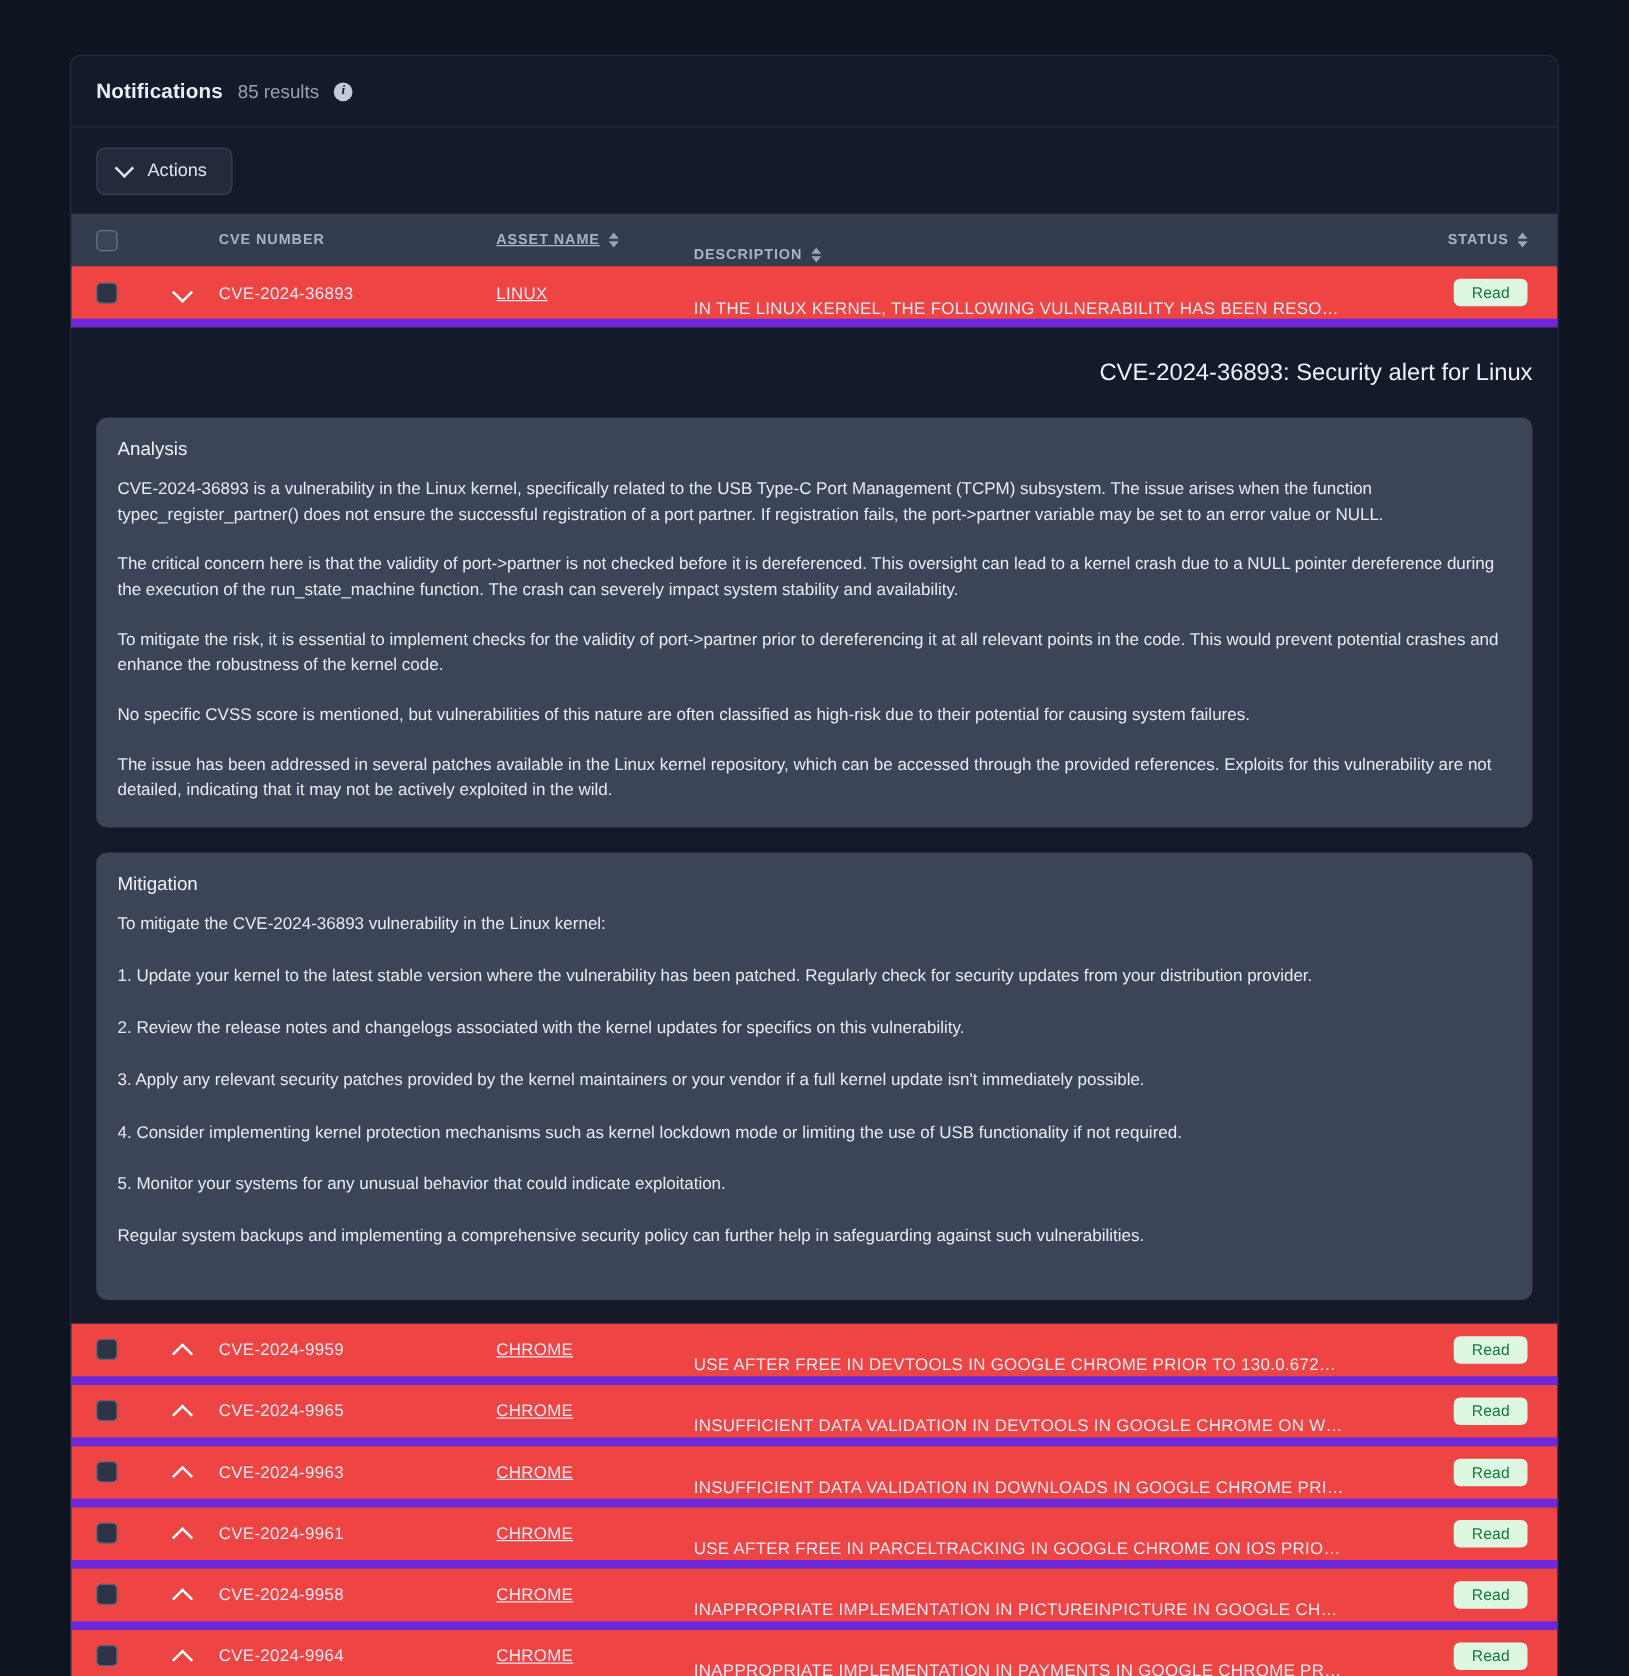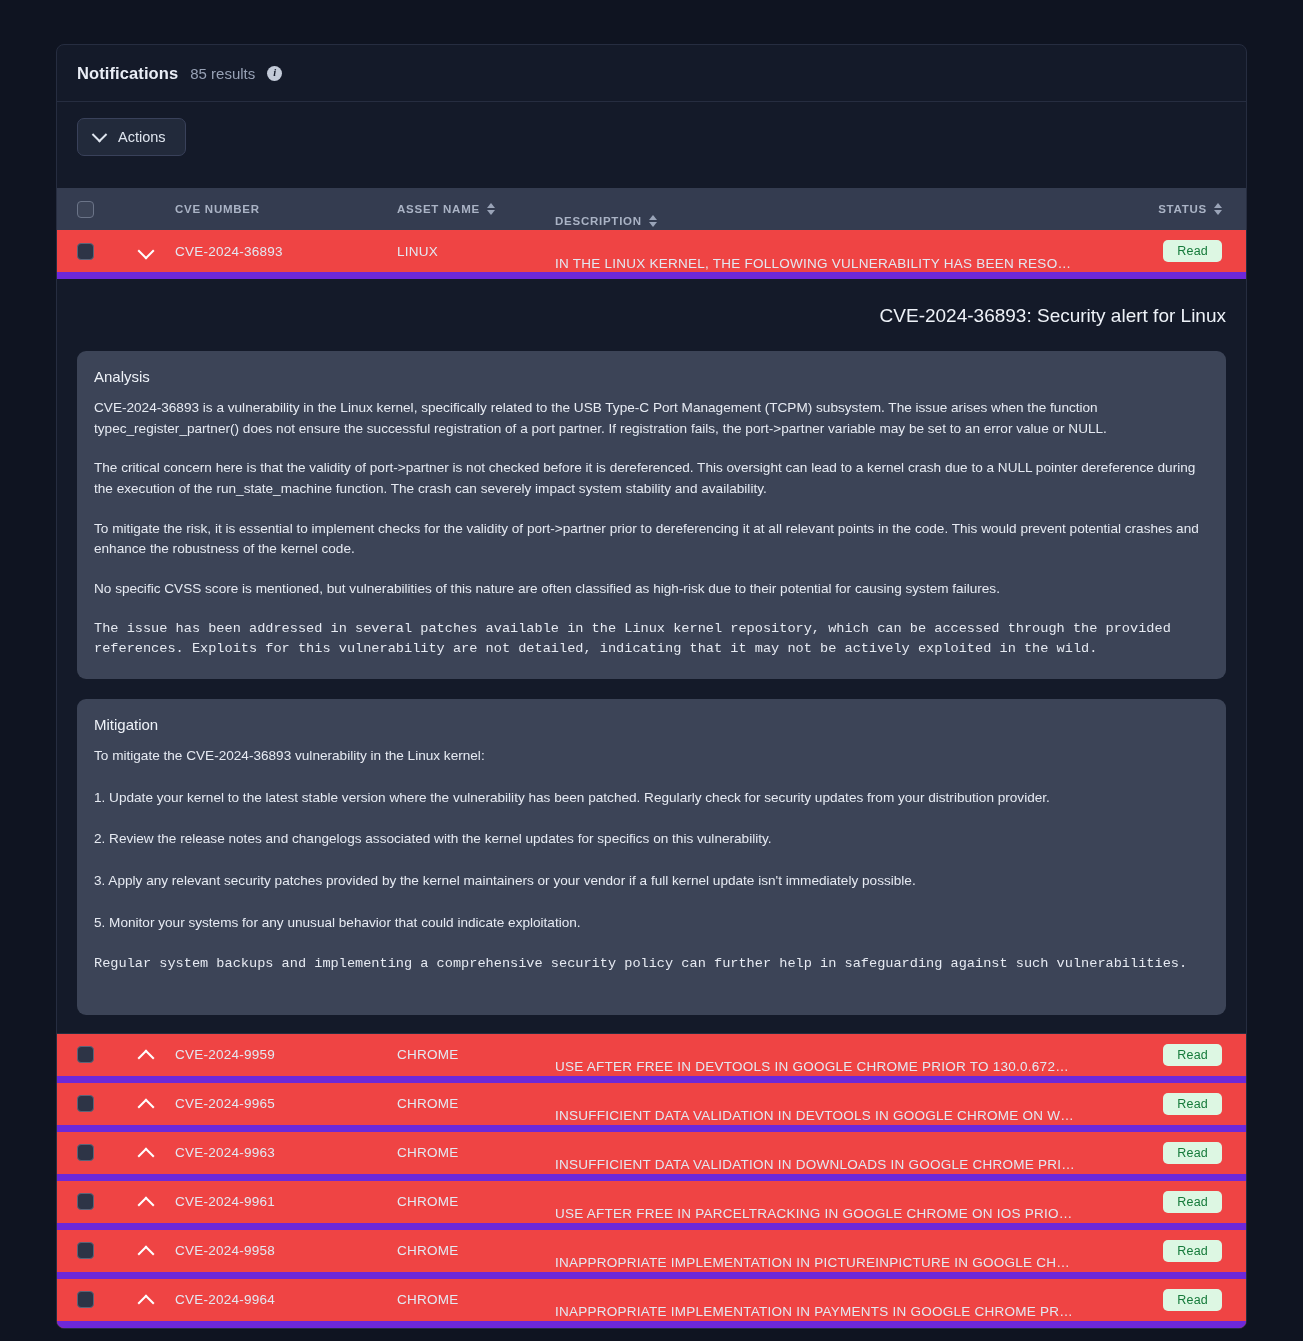--- a/index.html
+++ b/index.html
@@ -58,21 +58,21 @@
     font-size: 10.5px;
     font-weight: bold;
     font-style: italic;
     font-family: "Liberation Serif", serif;
     line-height: 1;
     cursor: pointer;
   }
 
   
   .toolbar {
-    padding: 16px 20px 32px 20px;
+    padding: 16px 20px 15px 20px;
   }
   .actions-btn {
     display: inline-flex;
     align-items: center;
     gap: 13px;
     background: #222a3b;
     border: 1px solid #39415a;
     border-radius: 7px;
     color: #dfe5ef;
     font-size: 14.5px;
@@ -105,21 +105,21 @@
     color: #aab3c5;
     letter-spacing: 0.75px;
     display: flex;
     align-items: center;
     gap: 7px;
   }
 
   .c-check  { width: 60px; display:flex; align-items:center; justify-content:flex-start; padding-left: 20px; }
   .c-expand { width: 58px; display:flex; align-items:center; justify-content:center; }
   .c-cve    { width: 222px; }
-  .c-asset  { width: 158px; }
+  .c-asset  { width: 158px; text-decoration: underline; }
   .c-desc   { flex: 1; min-width: 0; margin-top: 24px; }
   .c-status { width: 150px; display:flex; align-items:center; justify-content:flex-end; padding-right: 4px;}
 
   .sort-icon {
     display: inline-flex;
     flex-direction: column;
     align-items: center;
     justify-content: center;
     gap: 2px;
     cursor: pointer;
@@ -215,21 +215,21 @@
     font-size: 15px;
     color: #eef2f8;
     margin: 0 0 13px 0;
   }
   .panel p {
     margin: 0 0 19px 0;
     font-size: 13.6px;
     line-height: 1.52;
     color: #e6eaf2;
   }
-  .panel p:last-child { margin-bottom: 0; font-family: Liberation Mono, monospace; }
+  .panel p:last-child { margin-bottom: 0; }
   .panel.mitigation p { margin-bottom: 21px; }
 </style>
 </head>
 <body>
 
 <div class="page">
   <div class="card">
 
     <div class="card-header">
       <span class="card-title">Notifications</span>
@@ -303,20 +303,21 @@
           <p>No specific CVSS score is mentioned, but vulnerabilities of this nature are often classified as high-risk due to their potential for causing system failures.</p>
           <p>The issue has been addressed in several patches available in the Linux kernel repository, which can be accessed through the provided references. Exploits for this vulnerability are not detailed, indicating that it may not be actively exploited in the wild.</p>
         </div>
 
         <div class="panel mitigation">
           <div class="panel-title">Mitigation</div>
           <p>To mitigate the CVE-2024-36893 vulnerability in the Linux kernel:</p>
           <p>1. Update your kernel to the latest stable version where the vulnerability has been patched. Regularly check for security updates from your distribution provider.</p>
           <p>2. Review the release notes and changelogs associated with the kernel updates for specifics on this vulnerability.</p>
           <p>3. Apply any relevant security patches provided by the kernel maintainers or your vendor if a full kernel update isn't immediately possible.</p>
+          <p>4. Consider implementing kernel protection mechanisms such as kernel lockdown mode or limiting the use of USB functionality if not required.</p>
           <p>5. Monitor your systems for any unusual behavior that could indicate exploitation.</p>
           <p>Regular system backups and implementing a comprehensive security policy can further help in safeguarding against such vulnerabilities.</p>
         </div>
       </div>
 
       <div class="trow">
         <div class="c-check">
             <span class="chk"></span>
           </div>
         <div class="c-expand">

